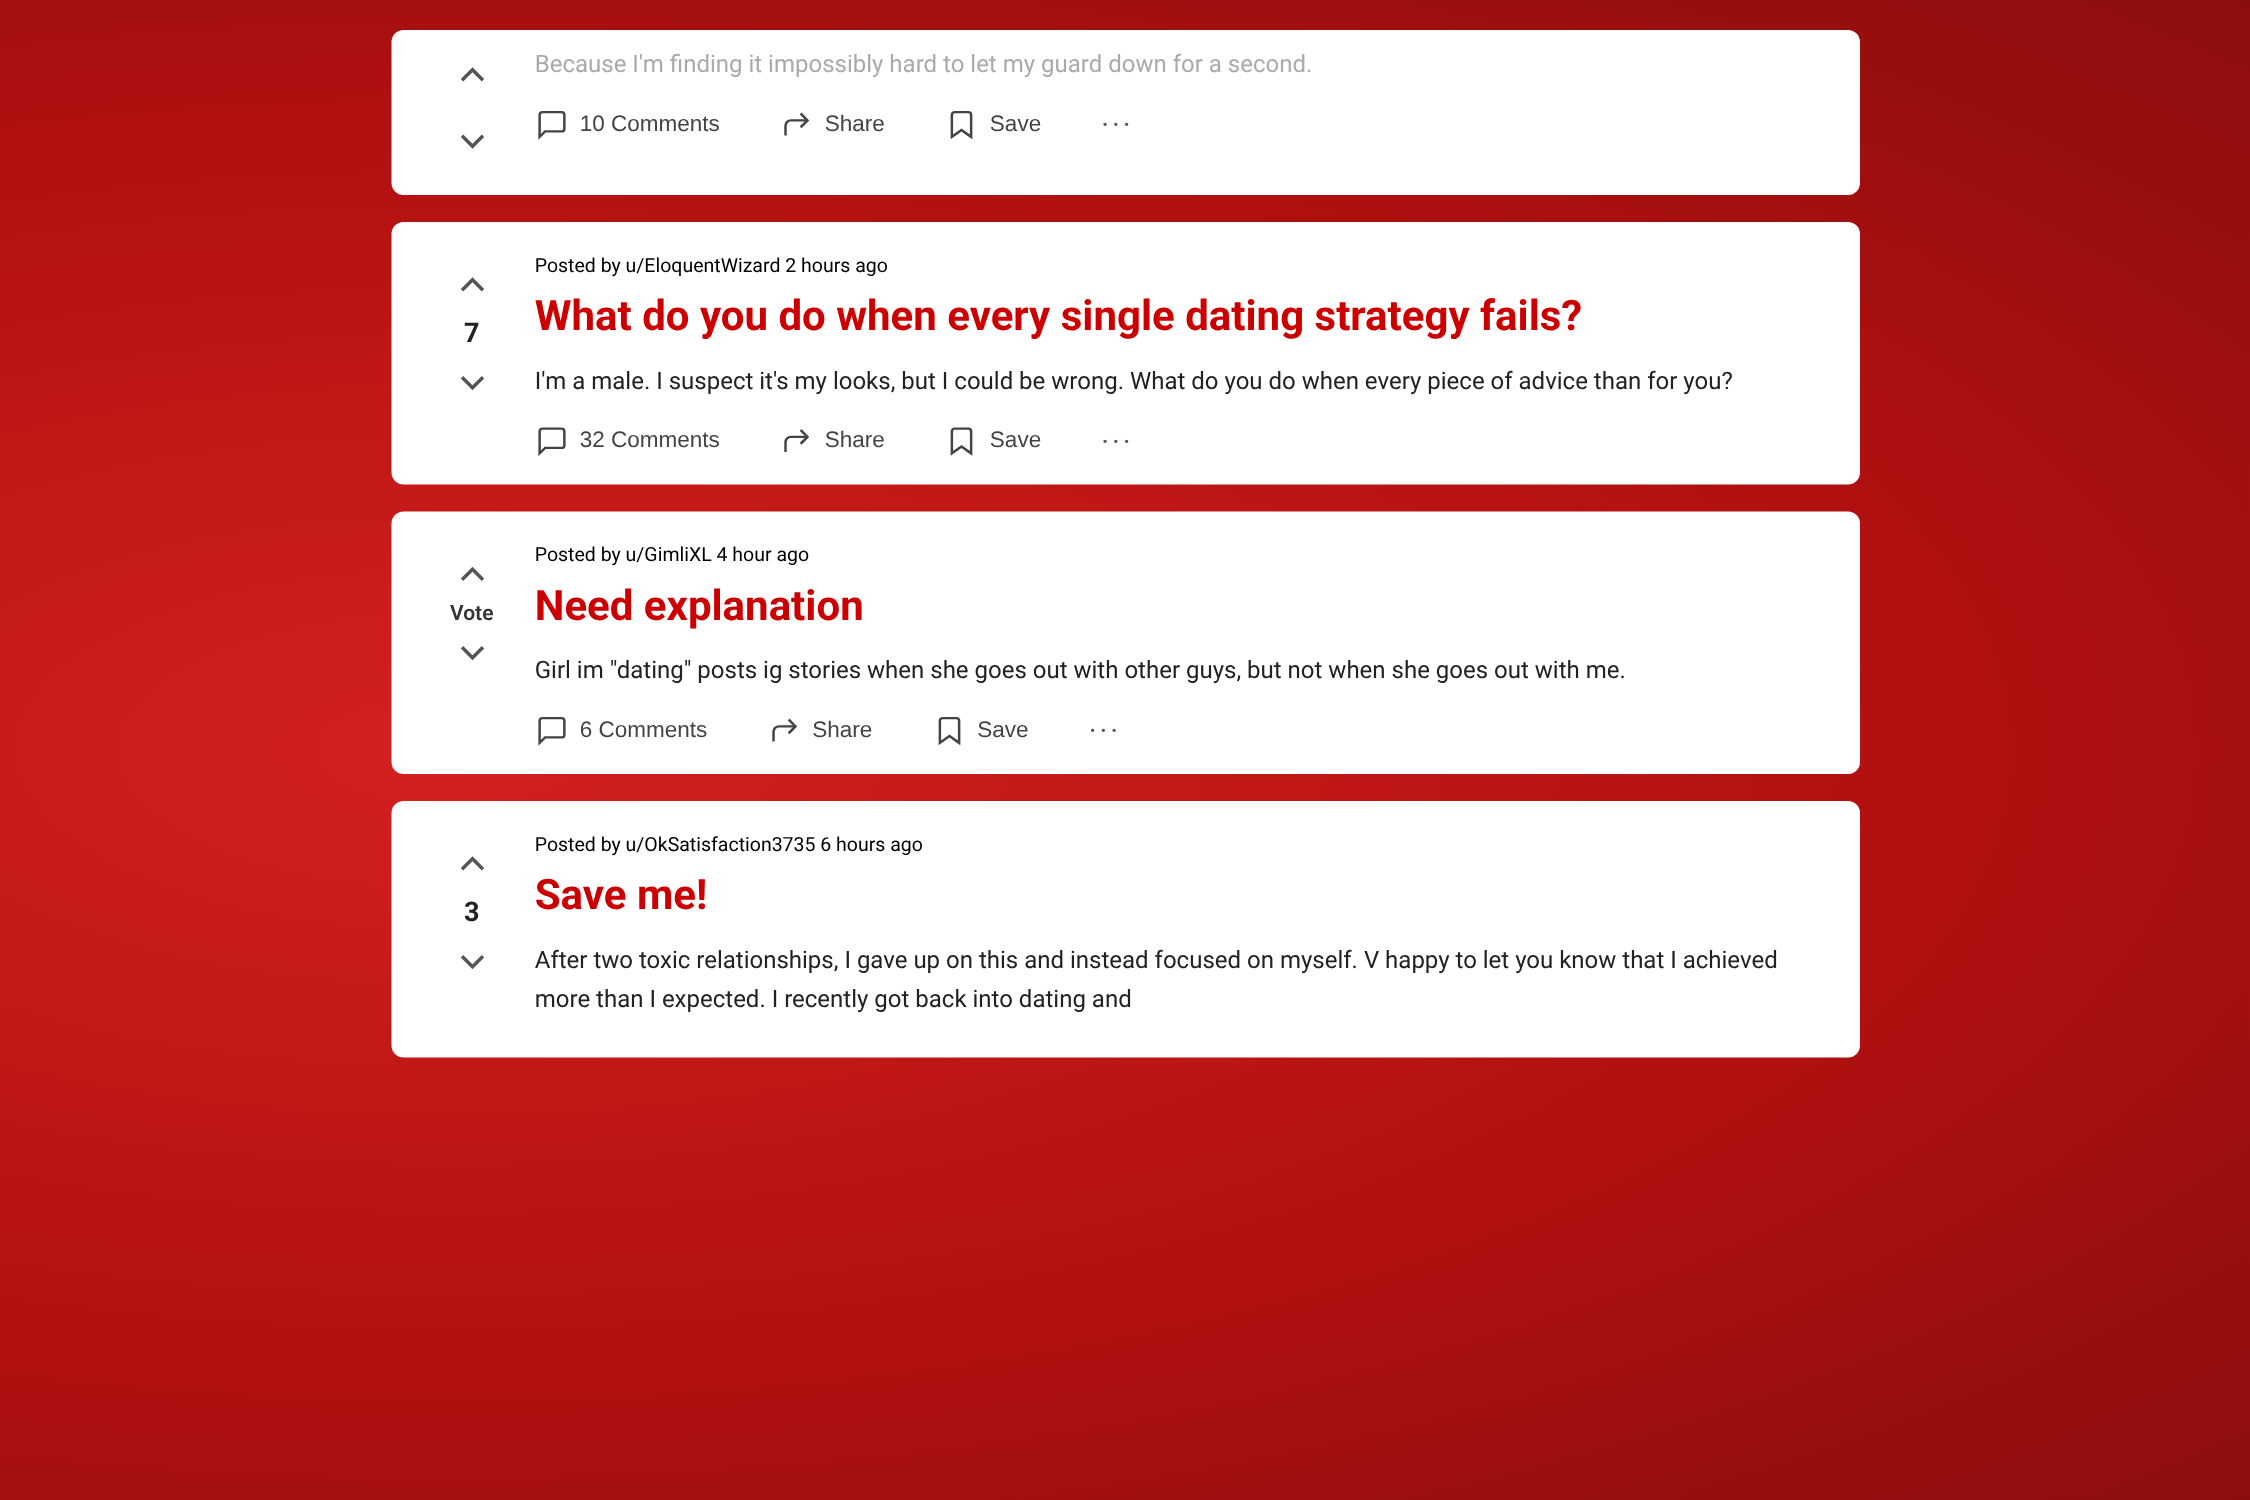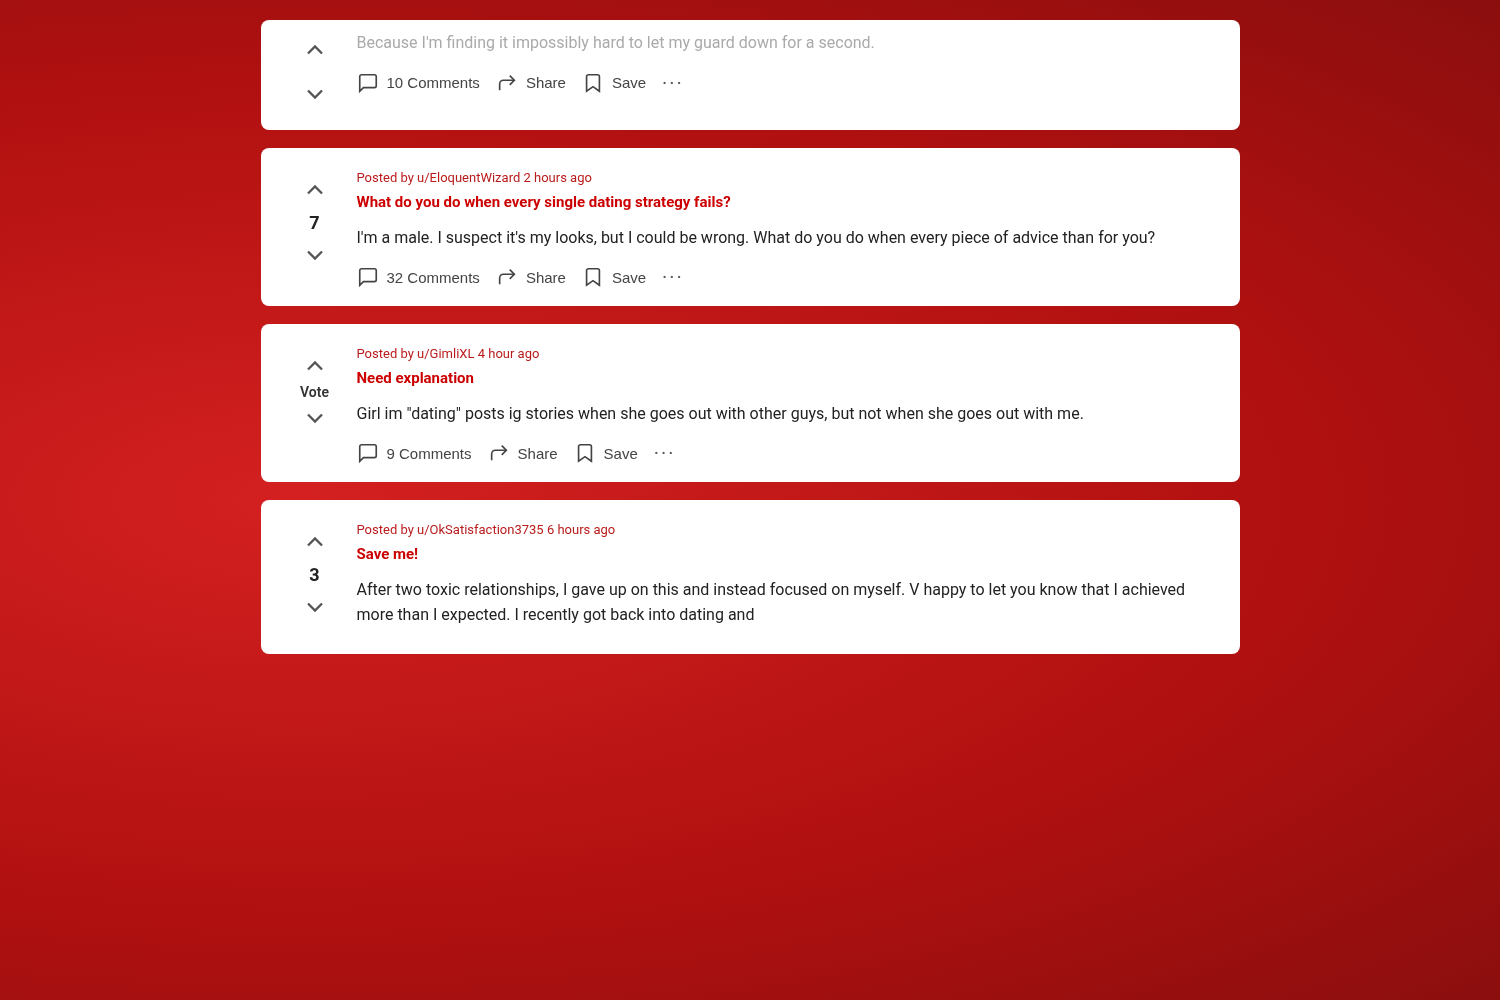--- a/index.html
+++ b/index.html
@@ -71,43 +71,43 @@
       color: #333;
       text-align: right;
     }
 
     .post-content {
       flex: 1;
     }
 
     .post-meta {
       font-size: 13px;
-      color: #b91c1c;
+      color: #000000;
       margin-bottom: 8px;
     }
 
     .post-title {
-      font-size: 15px;
+      font-size: 28px;
       font-weight: 700;
       color: #cc0000;
       margin-bottom: 12px;
       line-height: 1.3;
     }
 
     .post-body {
       font-size: 16px;
       color: #222;
       line-height: 1.6;
       margin-bottom: 16px;
     }
 
     .post-actions {
       display: flex;
       align-items: center;
-      gap: 16px;
+      gap: 40px;
       margin-top: 8px;
     }
 
     .action-btn {
       display: flex;
       align-items: center;
       gap: 8px;
       cursor: pointer;
       color: #444;
       font-size: 15px;
@@ -238,21 +238,21 @@
     </div>
     <div class="post-content">
       <div class="post-meta">Posted by u/GimliXL 4 hour ago</div>
       <div class="post-title">Need explanation</div>
       <div class="post-body">Girl im "dating" posts ig stories when she goes out with other guys, but not when she goes out with me.</div>
       <div class="post-actions">
         <button class="action-btn">
           <svg viewBox="0 0 24 24">
               <path d="M21 15a2 2 0 0 1-2 2H7l-4 4V5a2 2 0 0 1 2-2h14a2 2 0 0 1 2 2z"></path>
             </svg>
-          <span>9 Comments</span>
+          <span>6 Comments</span>
         </button>
         <button class="action-btn">
           <svg viewBox="0 0 24 24">
               <polyline points="15 14 20 9 15 4"></polyline>
               <path d="M4 20v-7a4 4 0 0 1 4-4h12"></path>
             </svg>
           <span>Share</span>
         </button>
         <button class="action-btn">
           <svg viewBox="0 0 24 24">

